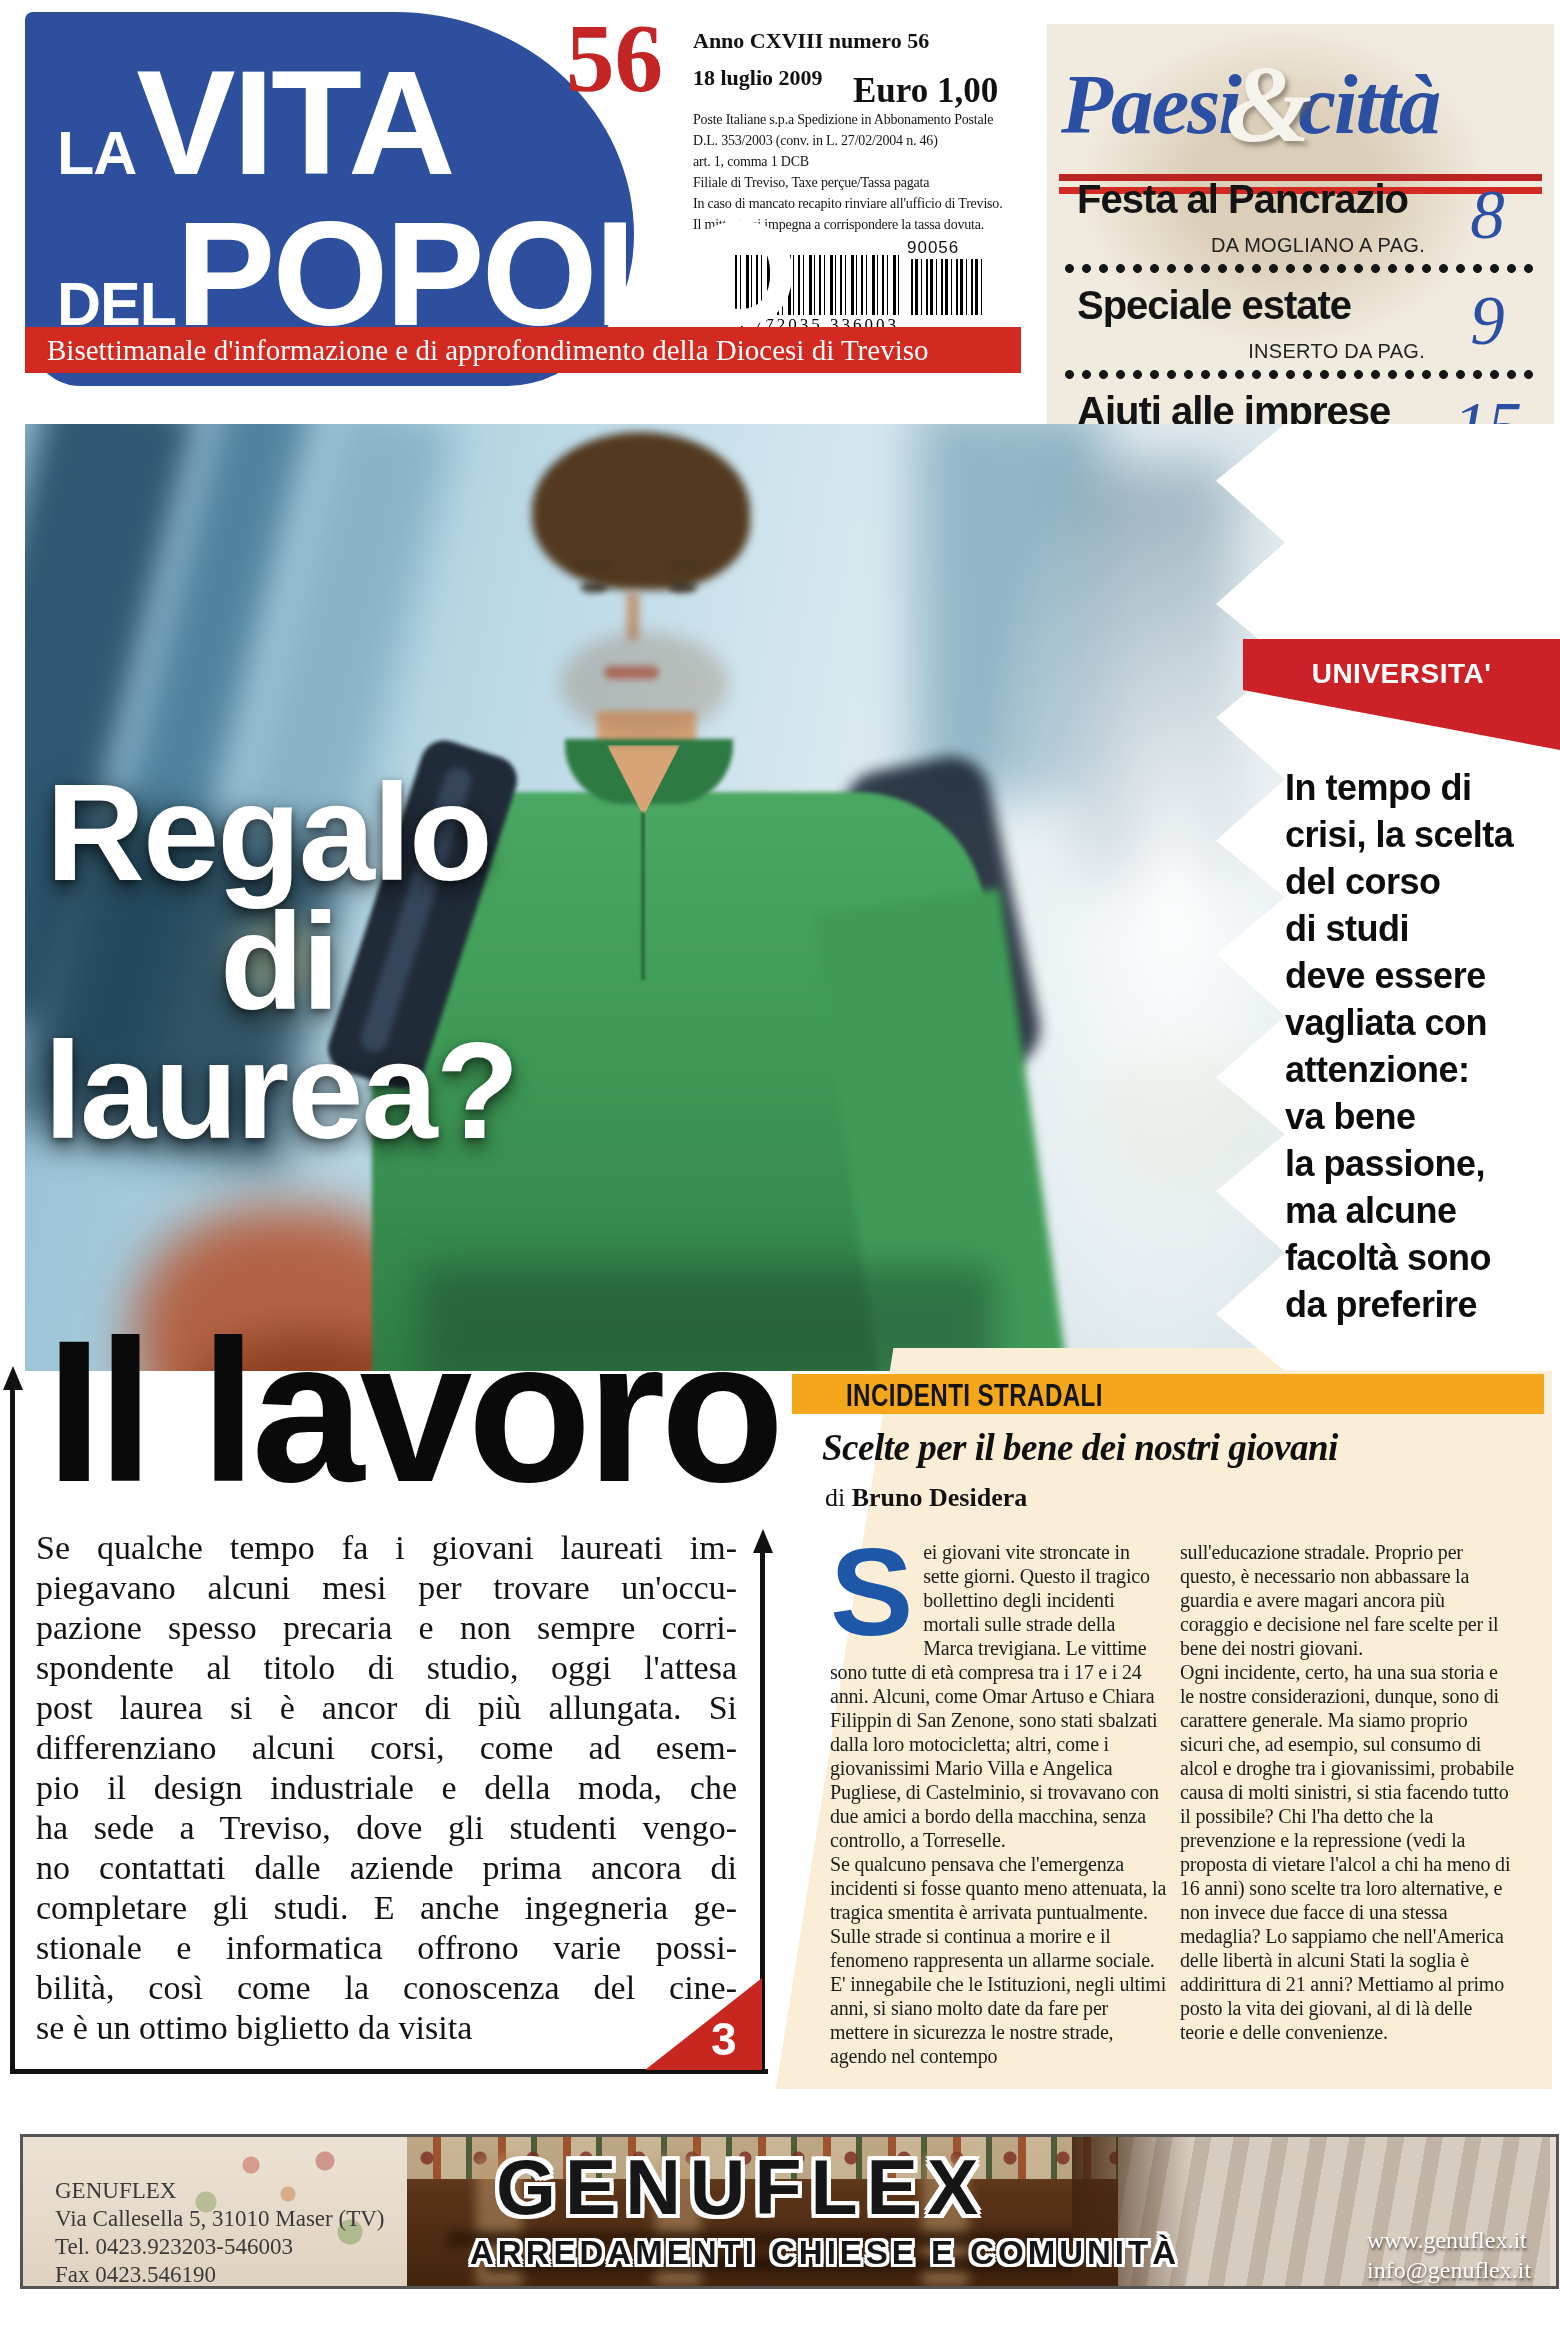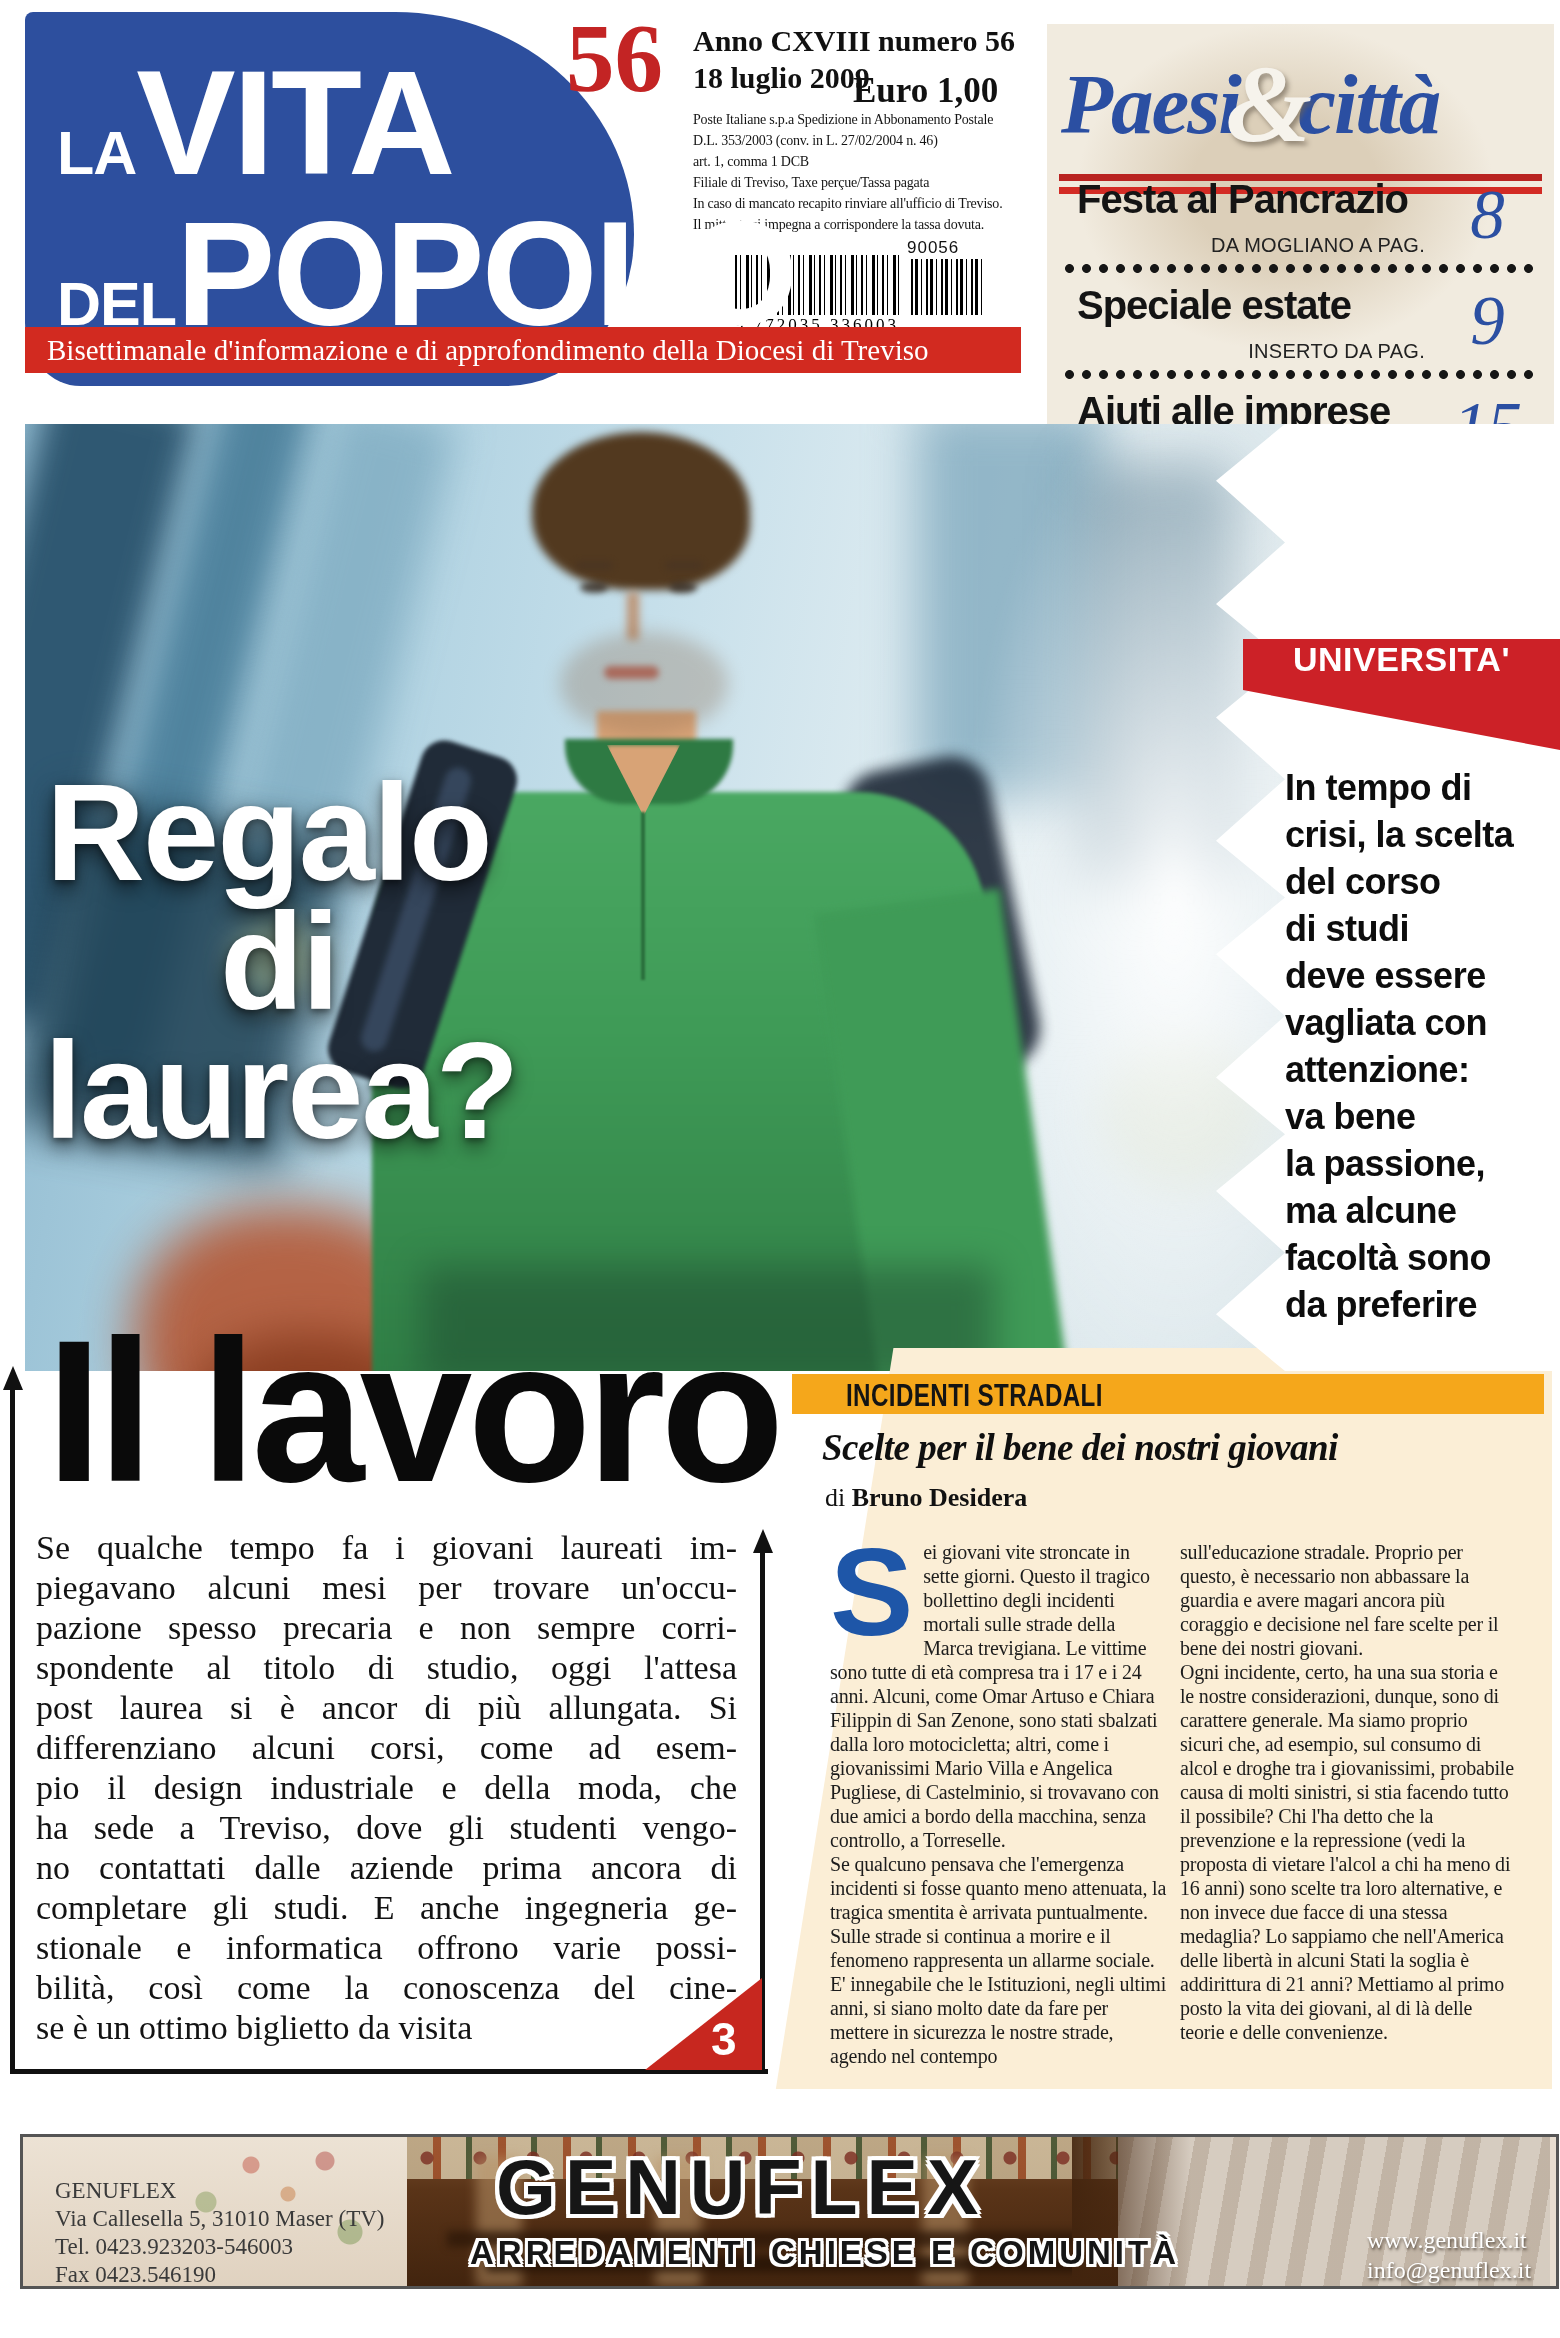--- a/index.html
+++ b/index.html
@@ -11,21 +11,21 @@
   #logo-blob{left:25px;top:12px;width:609px;height:374px;background:#2d4f9e;
     border-radius:10px 297px 158px 69px / 10px 277px 188px 79px;z-index:1;}
   #logo-text{left:57px;top:48px;z-index:3;color:#fff;line-height:1;}
   .logo-row{display:flex;align-items:baseline;}
   .logo-small{font-size:61px;font-weight:bold;letter-spacing:-1px;}
   .logo-big{font-size:149px;font-weight:bold;letter-spacing:-3px;}
   #logo-row2{margin-top:2px;}
   #issue-number{left:566px;top:10px;font-family:"Liberation Serif",serif;font-weight:bold;
     font-size:97px;color:#c32424;z-index:3;line-height:1;}
   #issue-info{left:693px;top:22px;font-family:"Liberation Serif",serif;font-weight:bold;
-    font-size:30px;line-height:37px;color:#111;}
+    font-size:22px;line-height:37px;color:#111;}
   #price{left:853px;top:71px;font-family:"Liberation Serif",serif;font-weight:bold;font-size:35px;color:#111;}
   #postal{left:693px;top:109px;width:348px;font-family:"Liberation Serif",serif;
     font-size:14px;line-height:21px;color:#151515;letter-spacing:-0.2px;}
   #barcode1{left:735px;top:255px;width:166px;height:61px;
     background:repeating-linear-gradient(90deg,#000 0 2px,#fff 2px 5px,#000 5px 6px,#fff 6px 11px,#000 11px 14px,#fff 14px 16px,#000 16px 17px,#fff 17px 21px);}
   #barcode2{left:911px;top:259px;width:71px;height:57px;
     background:repeating-linear-gradient(90deg,#000 0 2px,#fff 2px 4px,#000 4px 7px,#fff 7px 10px,#000 10px 11px,#fff 11px 15px);}
   #barcode-code{left:907px;top:238px;font-size:17px;color:#111;letter-spacing:1px;}
   #barcode-digits{left:735px;top:315px;width:248px;font-family:Liberation Serif, serif;
     font-size:17px;letter-spacing:3px;color:#000;background:#fff;}
@@ -112,22 +112,22 @@
     text-shadow:0 9px 20px rgba(0,0,0,.55),0 3px 6px rgba(0,0,0,.4);}
   #cover-line1{left:46px;top:764px;}
   #cover-line2{left:220px;top:893px;}
   #cover-line3{left:44px;top:1022px;}
 
   
   #torn-col{left:1216px;top:424px;width:345px;height:947px;background:#fff;z-index:3;
     clip-path:polygon(20% 0,100% 0,100% 100%,20% 100%,0 94%,20% 87.5%,0 81%,20% 75%,0 69%,20% 62.5%,0 56%,20% 50%,0 44%,20% 37.5%,0 31%,20% 25%,0 19%,20% 12.5%,0 6%);}
   #uni-badge{left:1243px;top:639px;width:317px;height:111px;background:#cc2127;z-index:4;
     clip-path:polygon(0 0,100% 0,100% 100%,0 46%);}
-  #uni-badge span{display:block;text-align:center;padding-top:1px;color:#fff;font-weight:bold;
-    font-size:34px;letter-spacing:0.5px;}
+  #uni-badge span{display:block;text-align:center;padding-top:19px;color:#fff;font-weight:bold;
+    font-size:28px;letter-spacing:0.5px;}
   #standfirst{left:1285px;top:764px;width:281px;z-index:4;font-weight:bold;font-size:36px;
     line-height:47px;color:#0d0d0d;letter-spacing:-0.5px;}
 
   
   #lavoro-arrow1{left:10px;top:1384px;width:4.5px;height:689px;background:#111;z-index:2;}
   #lavoro-arrow1-head{left:2.5px;top:1366px;width:0;height:0;z-index:2;
     border-left:10px solid transparent;border-right:10px solid transparent;border-bottom:24px solid #111;}
   #lavoro-arrow2{left:760px;top:1546px;width:4.5px;height:527px;background:#111;z-index:2;}
   #lavoro-arrow2-head{left:753px;top:1529px;width:0;height:0;z-index:2;
     border-left:10px solid transparent;border-right:10px solid transparent;border-bottom:24px solid #111;}

